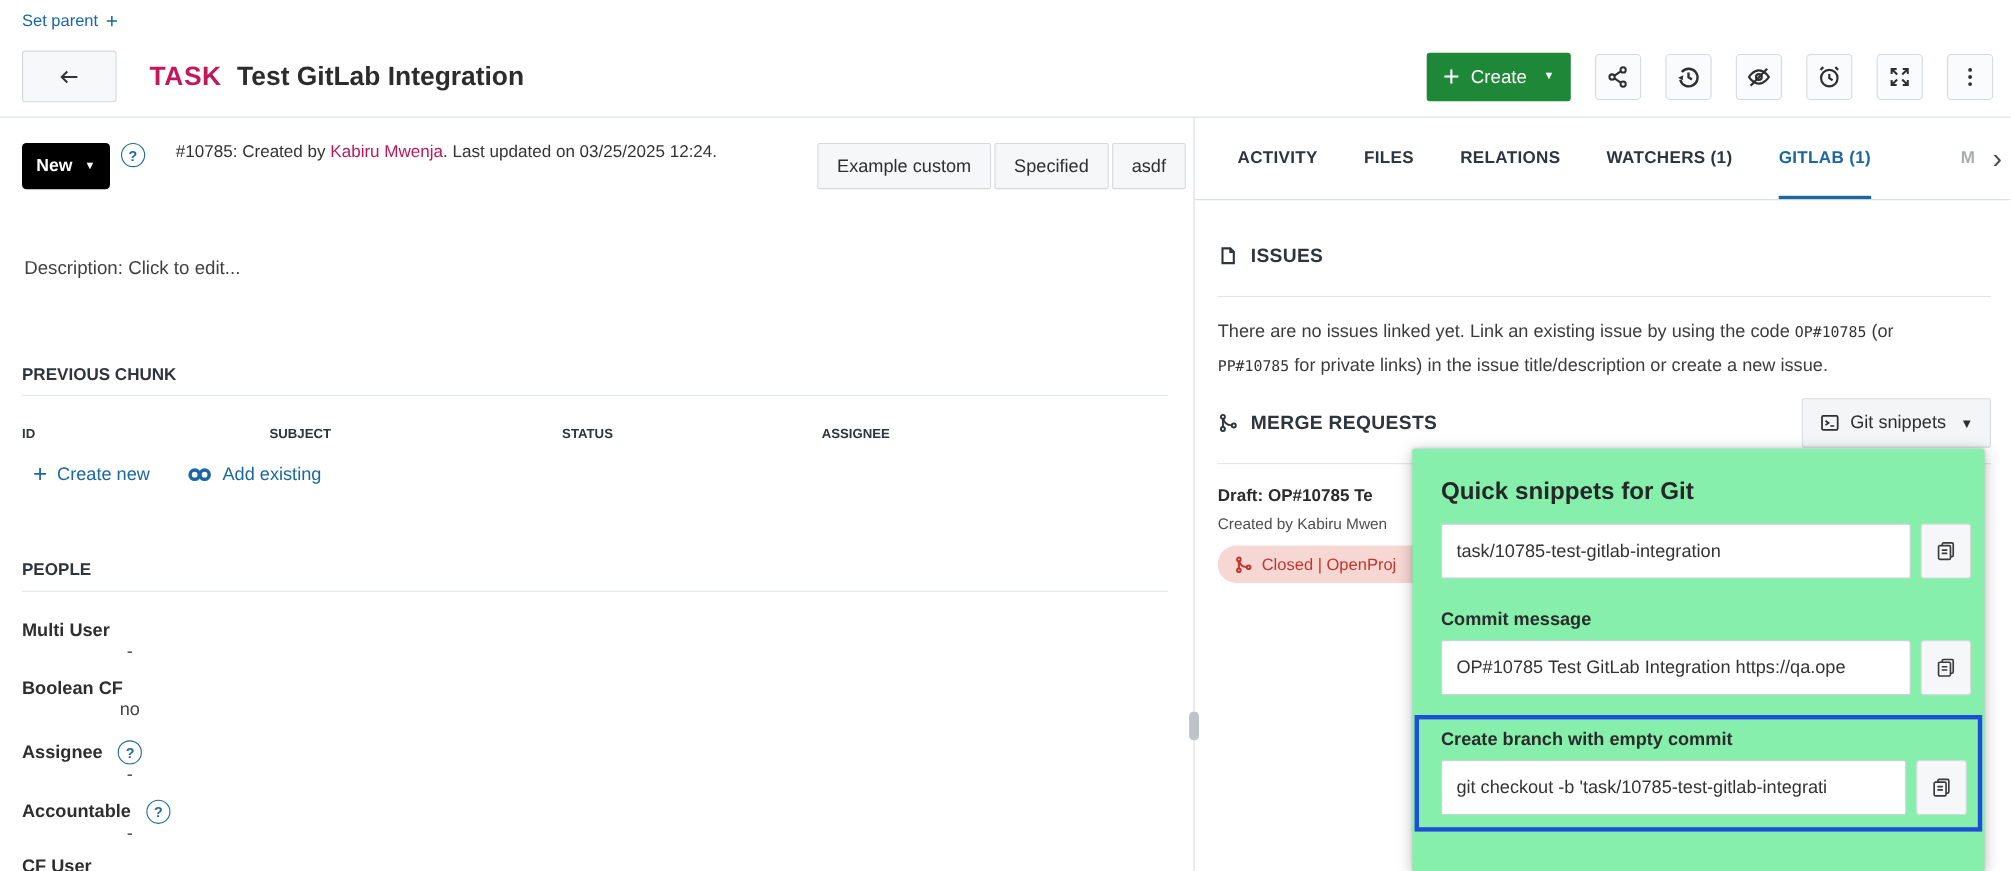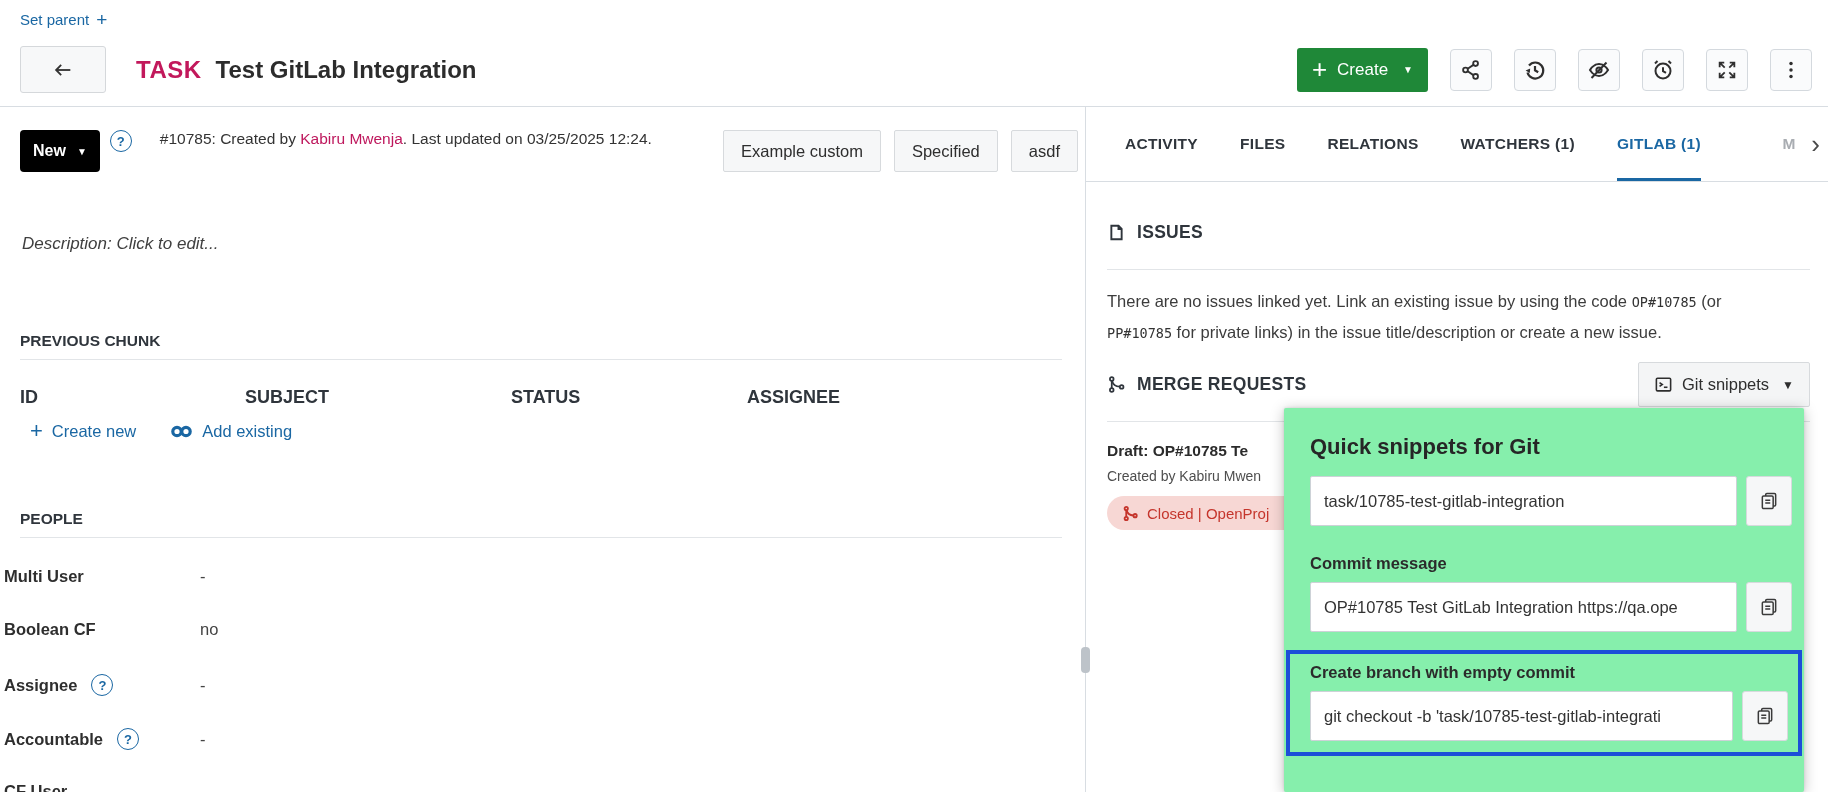--- a/index.html
+++ b/index.html
@@ -38,40 +38,40 @@
   #status-row { position:absolute; top:130px; left:20px; width:1058px; display:flex; align-items:flex-start; }
   #status-btn { height:42px; background:#000; color:#fff; border:none; border-radius:4px; padding:0 13px;
     display:flex; align-items:center; gap:11px; font-size:16px; font-weight:600; cursor:pointer;
     font-family:"Liberation Sans",sans-serif; }
   .chev-small { font-size:10px; }
   .help-badge { width:22px; height:22px; border-radius:50%; border:1.6px solid #1A67A3; color:#1A67A3;
     font-size:13px; font-weight:700; display:flex; align-items:center; justify-content:center;
     margin-left:10px; flex:none; cursor:pointer; }
   #status-meta { margin-left:28px; font-size:15.5px; color:#333; white-space:nowrap; }
   #status-meta a { color:#be185d; text-decoration:none; cursor:pointer; }
-  #custom-attr-buttons { margin-left:auto; display:flex; gap:13px; }
+  #custom-attr-buttons { margin-left:auto; display:flex; gap:3px; }
   .attr-btn { height:42px; padding:0 17px; background:#f6f7f8; border:1px solid #d7dadd; border-radius:2px;
     font-size:16.5px; color:#2e2e2e; display:flex; align-items:center; cursor:pointer;
     font-family:"Liberation Sans",sans-serif; }
 
-  #description { position:absolute; top:234px; left:22px; font-size:17px; font-style:italic; color:#3f3f3f;
+  #description { position:absolute; top:234px; left:22px; font-size:17px; color:#3f3f3f;
     cursor:text; }
 
   #prev-chunk-title { position:absolute; top:332px; left:20px; font-size:15.5px; font-weight:700; color:#2f353c; }
   #prev-chunk-divider { position:absolute; top:359px; left:20px; width:1042px; border-top:1px solid #e2e5e8; }
-  .col-header { position:absolute; top:387px; font-size:18px; font-weight:700; color:#2f353c; }
+  .col-header { position:absolute; top:387px; font-size:12px; font-weight:700; color:#2f353c; }
   #col-id { left:20px; } #col-subject { left:245px; } #col-status { left:511px; } #col-assignee { left:747px; }
   #relation-actions { position:absolute; top:420px; left:30px; display:flex; gap:34px; align-items:center;
     font-size:16.5px; color:#1A67A3; }
   .action-link { display:flex; align-items:center; gap:9px; cursor:pointer; }
   .action-link .plus { font-size:22px; font-weight:400; line-height:1; }
 
   #people-title { position:absolute; top:510px; left:20px; font-size:15.5px; font-weight:700; color:#2f353c; }
   #people-divider { position:absolute; top:537px; left:20px; width:1042px; border-top:1px solid #e2e5e8; }
-  .field-row { position:absolute; left:4px; display:flex; align-items:center; height:24px; }
+  .field-row { position:absolute; left:20px; display:flex; align-items:center; height:24px;flex-direction:column; }
   .field-label { width:196px; font-size:16.5px; font-weight:700; color:#2e2e2e; display:flex;
     align-items:center; gap:4px; }
   .field-value { font-size:16.5px; color:#444; cursor:pointer; }
   #row-multiuser { top:564px; } #row-boolean { top:617px; } #row-assignee { top:673px; }
   #row-accountable { top:727px; } #row-cfuser { top:779px; }
 
   
   #tabs-row { position:absolute; top:107px; left:1086px; right:0; height:75px;
     border-bottom:1px solid #d8dde2; display:flex; align-items:stretch; padding-left:39px; gap:42px; }
   .tab { display:flex; align-items:center; font-size:15.5px; font-weight:700; color:#2f353c;

